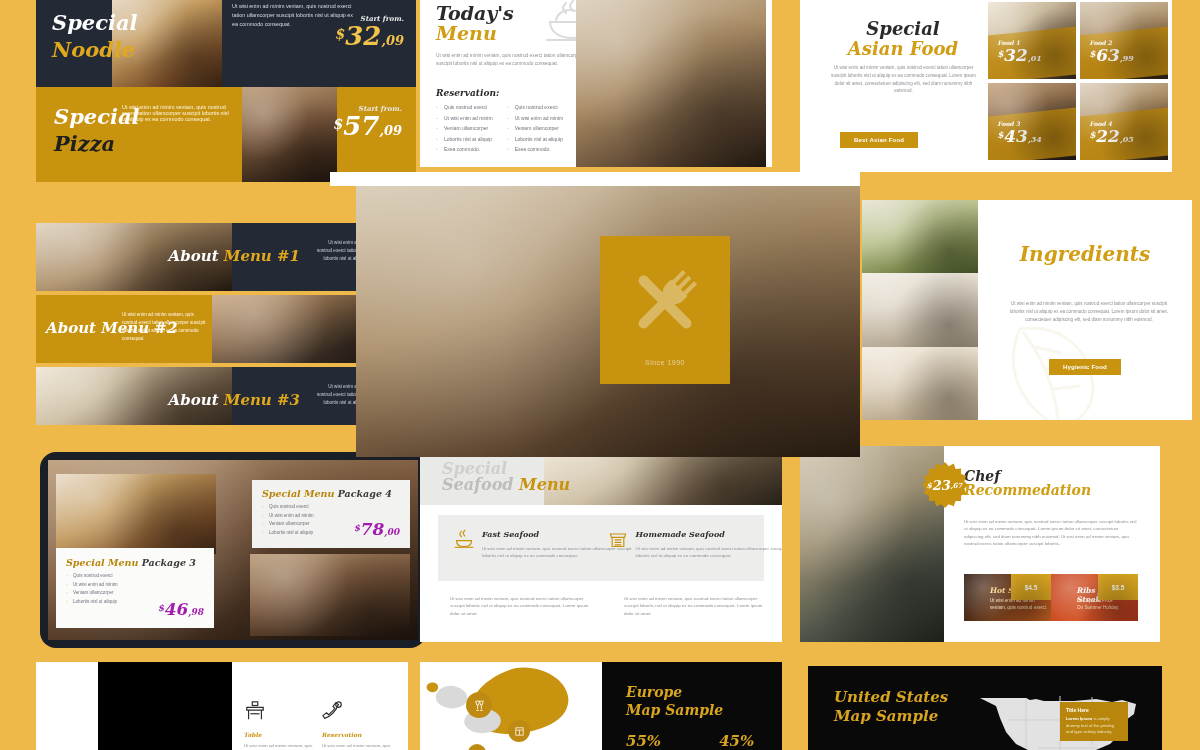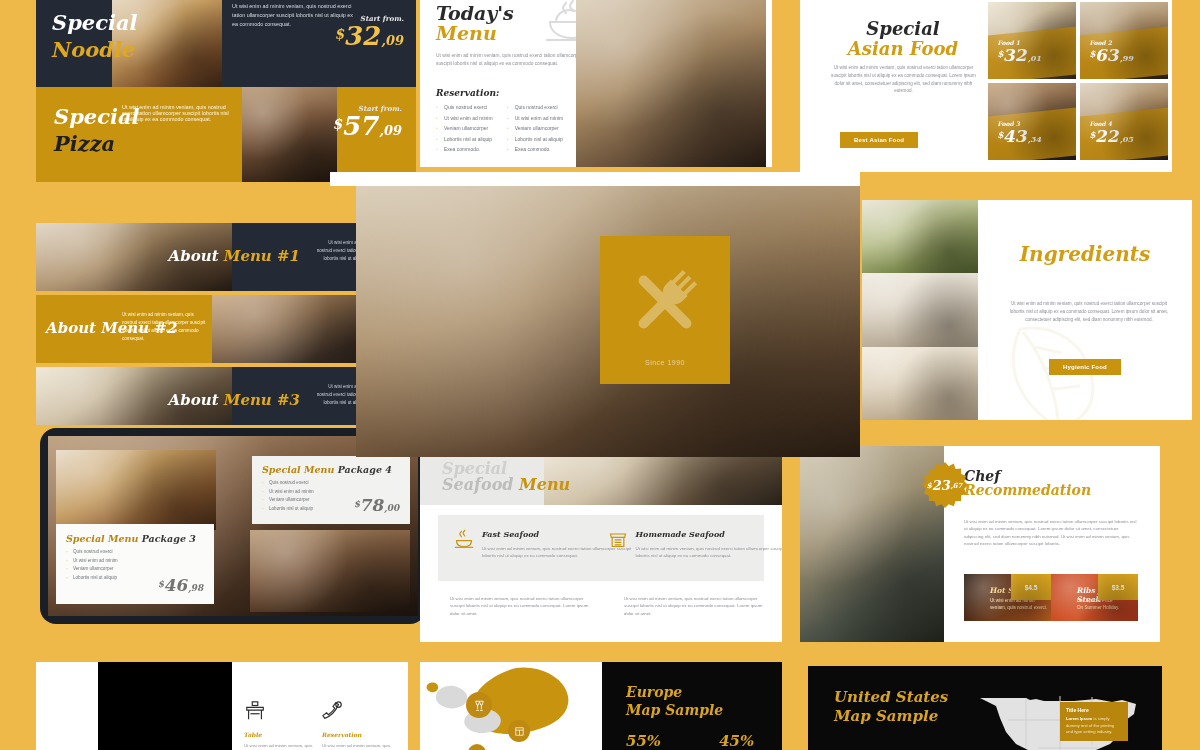--- a/index.html
+++ b/index.html
@@ -126,35 +126,35 @@
   #s-fresh .panel { position:absolute; left:116px; top:0; right:0; bottom:0; background:#fff; overflow:hidden; }
   .fr-title { position:absolute; left:0; right:0; top:44px; text-align:center; }
   .fr-title .l1 { font-size:20px; color:#2a2a2a; }
   .fr-title .l2 { font-size:20px; color:#d19d12; margin-top:-2px; }
   #s-fresh .intro { position:absolute; left:30px; right:22px; top:100px; font-size:4.6px; text-align:center; }
   #s-fresh .btnwrap { position:absolute; left:0; right:0; top:155px; text-align:center; }
   .watermark { position:absolute; left:6px; bottom:-26px; width:150px; height:150px;
                opacity:.07; }
 
   
-  #s-pack { left: 40px; top: 428px; width: 386px; height: 196px; background:#1a1f27;border-radius:16px; }
+  #s-pack { left: 40px; top: 452px; width: 386px; height: 196px; background:#1a1f27;border-radius:16px; }
   #s-pack .frame { position:absolute; inset:8px; background:#161b22; overflow:hidden; }
   #s-pack .bigimg { position:absolute; left:0; top:0; width:100%; height:100%; }
   #s-pack .img-a { position:absolute; left:8px; top:14px; width:160px; height:80px; }
   #s-pack .card-a { position:absolute; right:8px; top:20px; width:158px; height:68px;
                     background:#f2f2f0; padding:8px 10px; }
   #s-pack .img-b { position:absolute; right:8px; top:94px; width:160px; height:82px; }
   #s-pack .card-b { position:absolute; left:8px; top:88px; width:158px; height:80px;
                     background:#fbfbfa; padding:9px 10px; }
   .pk-title { font-size:9.5px; color:#b9860d; margin-bottom:5px; }
   .pk-title .wht { color:#3a3a3a; }
   .pk-list { list-style:none; }
   .pk-list li { font-size:4.6px; color:#6e737b; margin-bottom:3.6px; padding-left:7px; position:relative; }
   .pk-list li::before { content:"◦"; position:absolute; left:0; color:#d6a21c; }
-  .pk-price { position:absolute; right:10px; bottom:10px; font-size:17px; color:#737373; line-height:1;font-style:italic; }
+  .pk-price { position:absolute; right:10px; bottom:10px; font-size:17px; color:#a21caf; line-height:1;font-style:italic; }
   .pk-price .cur { font-size:9px; vertical-align:4px; }
   .pk-price .dec { font-size:9px; }
 
   
   #s-sea { left: 420px; top: 447px; width: 362px; height: 195px; }
   #s-sea .hero { position:absolute; left:0; top:0; width:100%; height:58px; }
   #s-sea .heroimg { position:absolute; left:124px; top:0; right:0; height:58px; }
   #s-sea .herotint { position:absolute; left:0; top:0; width:100%; height:58px; background:#e9e9e7; }
   .sf-title { position:absolute; left:22px; top:12px; z-index:3; }
   .sf-title .l1 { font-size:16px; color:#cfcfcd; }

